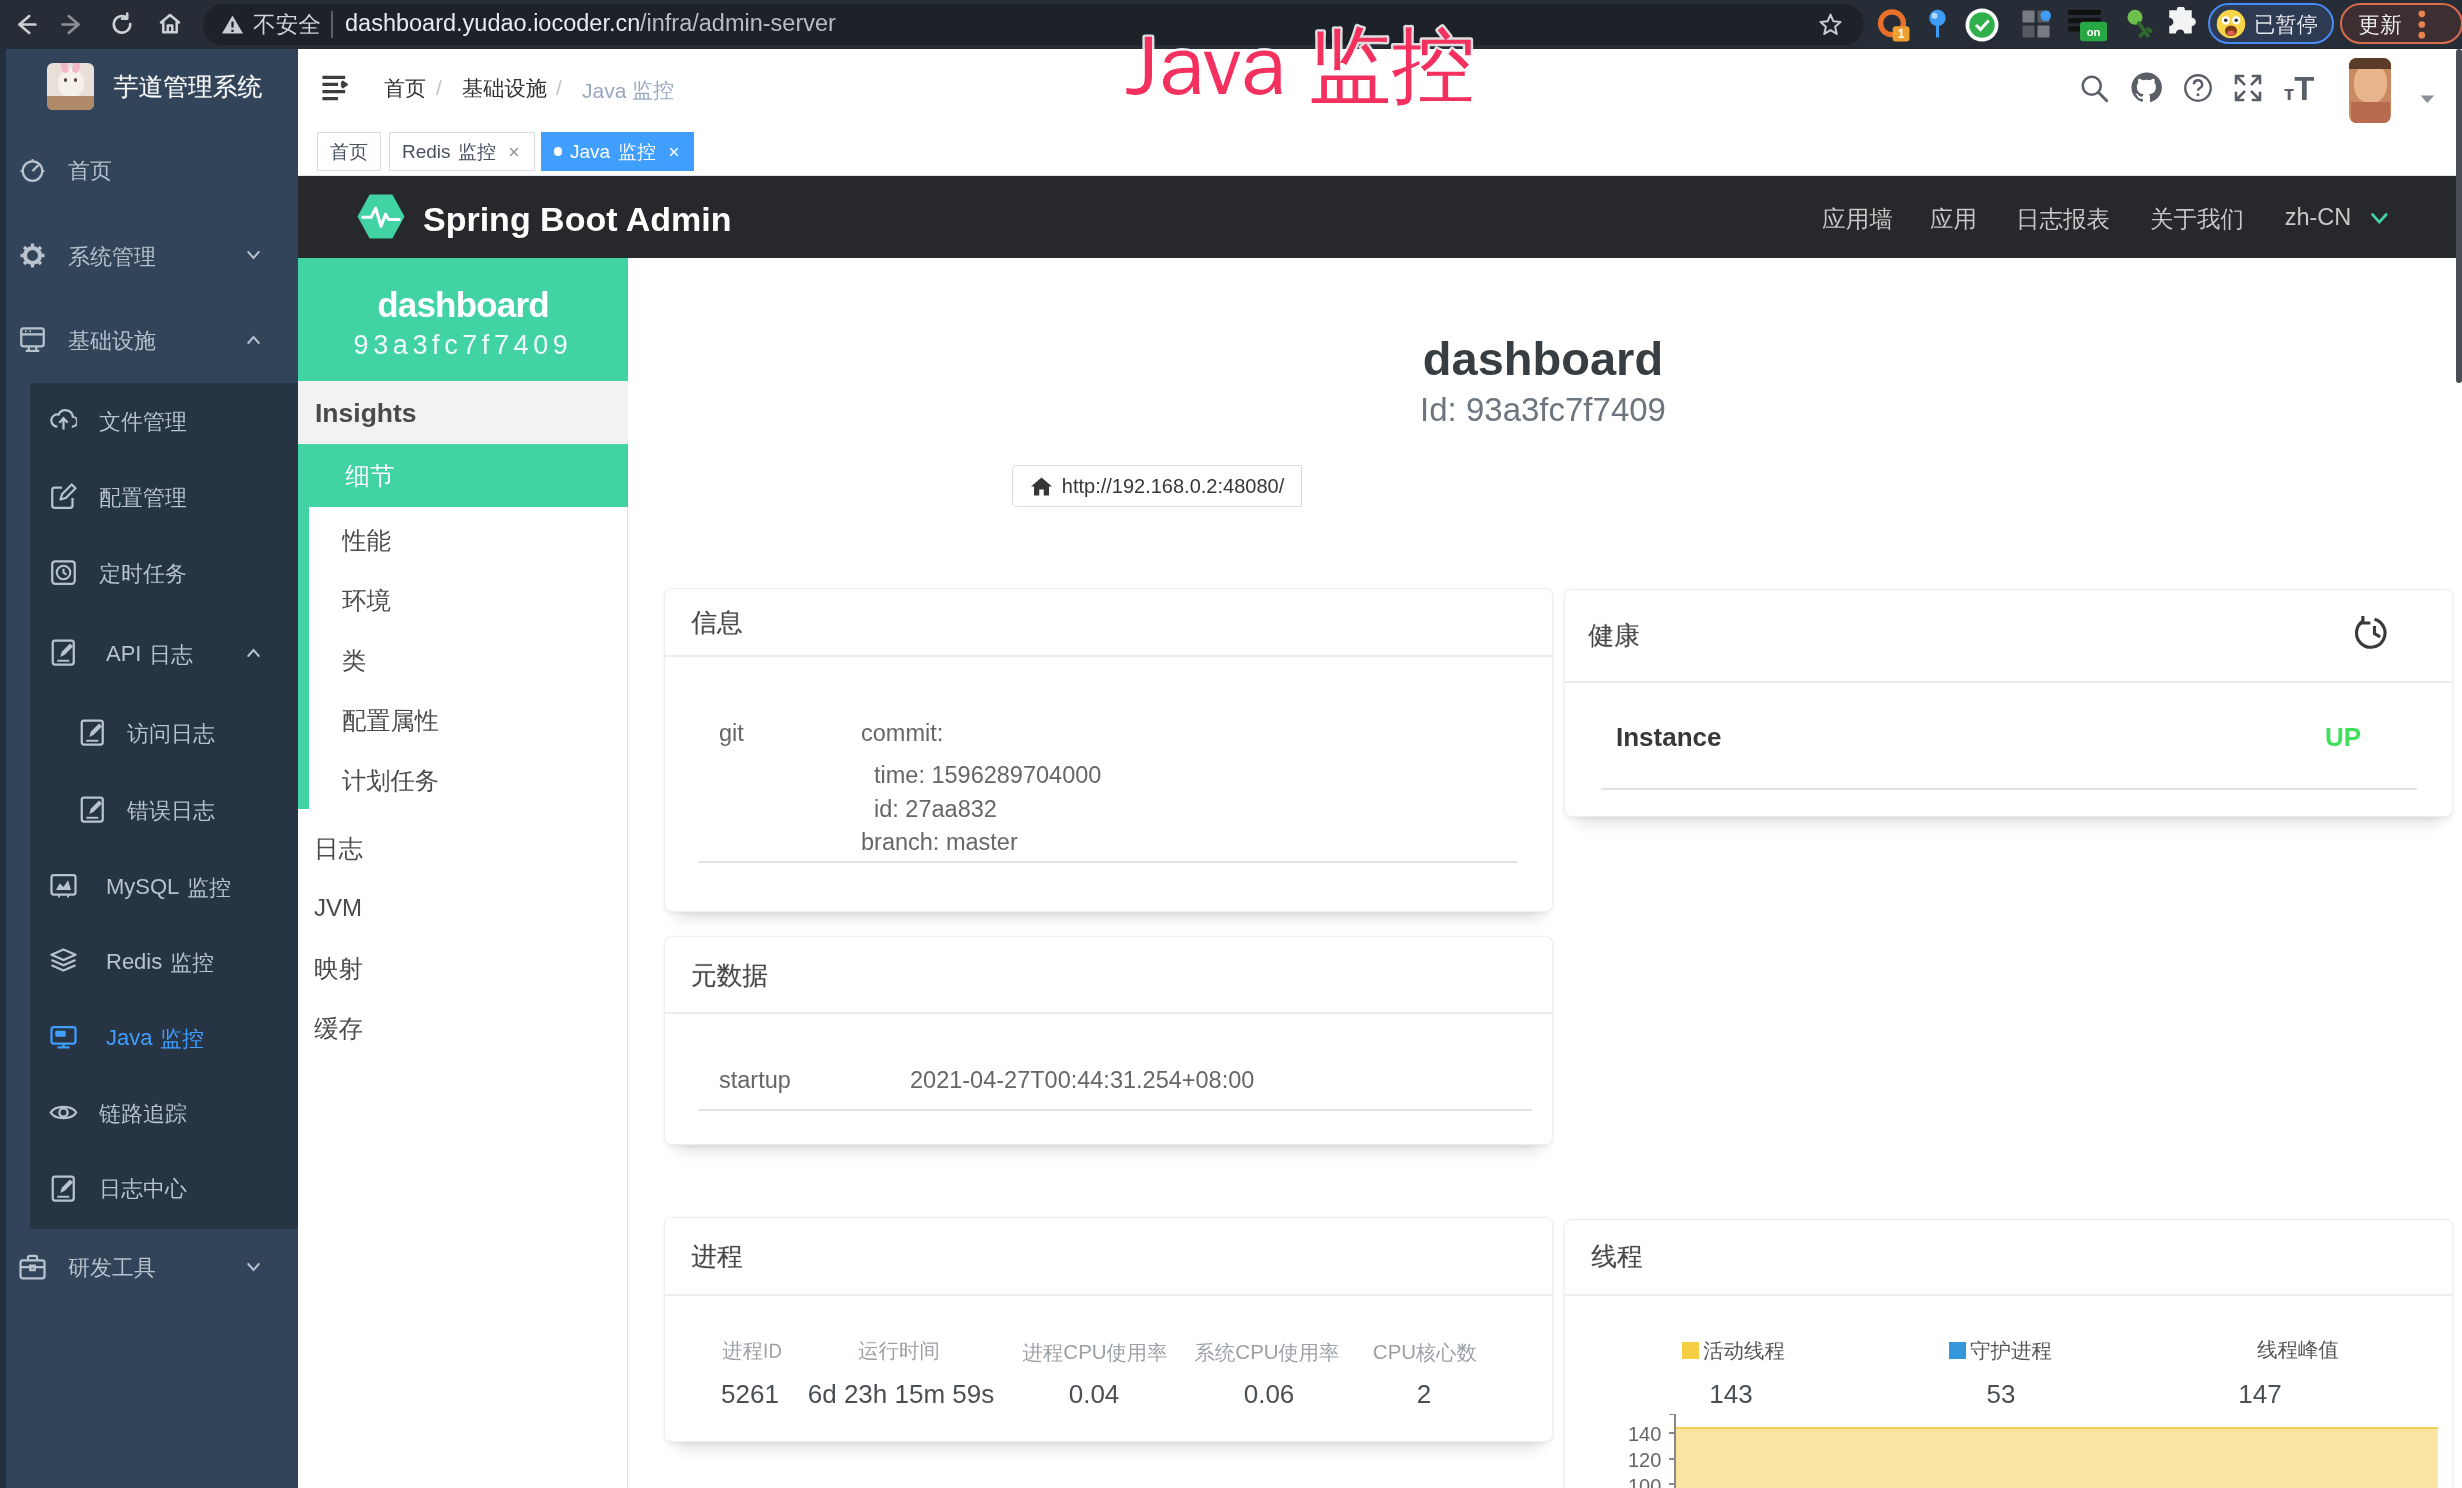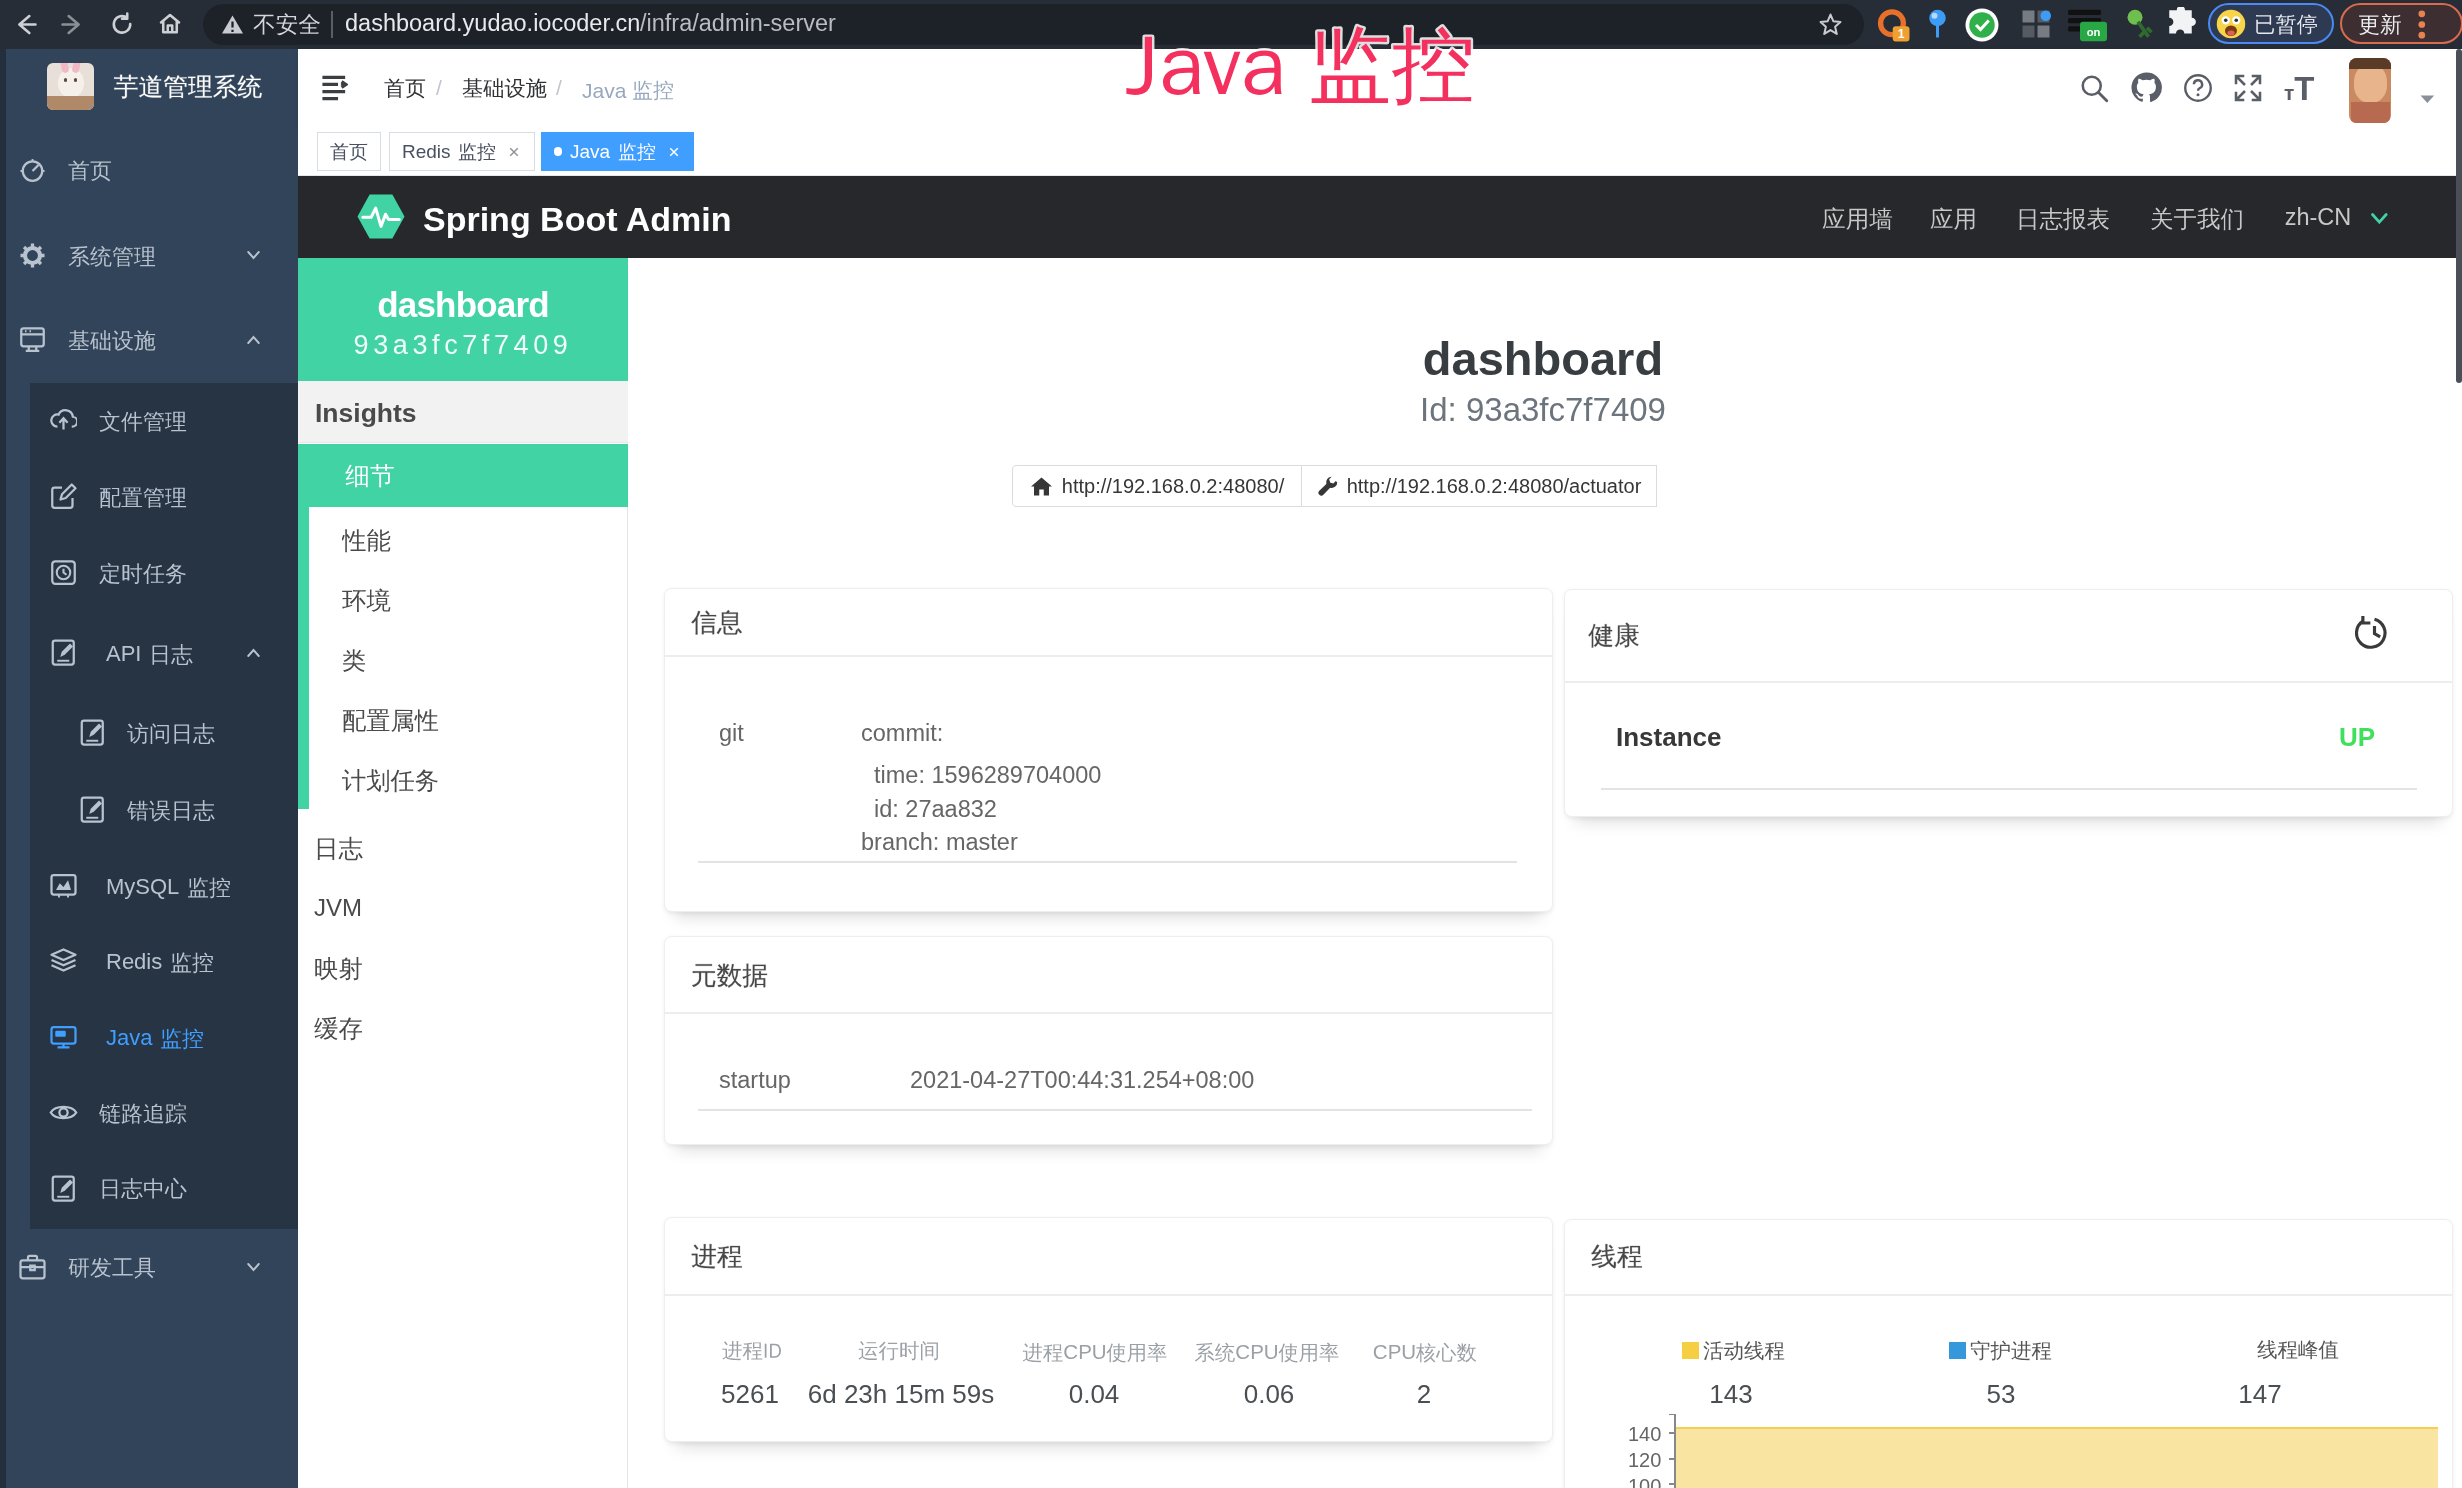--- a/index.html
+++ b/index.html
@@ -603,26 +603,20 @@
         </g>
       </svg>
     </div>
     <div style="position:absolute;left:1543px;transform:translateX(-50%);top:335px;font:700 47px/47px 'Liberation Sans',sans-serif;color:#383d41;letter-spacing:normal;white-space:nowrap;">dashboard</div>
     <div style="position:absolute;left:1543px;transform:translateX(-50%);top:393px;font:400 33px/33px 'Liberation Sans',sans-serif;color:#6c757d;letter-spacing:normal;white-space:nowrap;">Id: 93a3fc7f7409</div>
     <div style="position:absolute;left:1012px;top:465px;width:290px;height:42px;background:#fff;border:1.5px solid #dbdbdb;border-radius:4.6px 0 0 4.6px;display:flex;align-items:center;justify-content:center;gap:9px">
       <svg width="23" height="21" viewBox="0 0 30 28">
         <path d="M15 2 L29 14 H25 V26 H18 V18 H12 V26 H5 V14 H1 Z" fill="#363636"></path>
       </svg>
       <span style="font:20px/20px 'Liberation Sans';color:#363636">http://192.168.0.2:48080/</span>
-    </div>
-    <div style="position:absolute;left:1302px;top:465px;width:355px;height:42px;background:#fff;border:1.5px solid #dbdbdb;border-left:none;display:flex;align-items:center;justify-content:center;gap:9px">
-      <svg width="21" height="21" viewBox="0 0 28 28">
-        <path d="M27 8.5 a7.5 7.5 0 0 1 -9.5 7.2 L8.5 25 a3.8 3.8 0 0 1 -5.4 -5.4 L12.4 10.5 a7.5 7.5 0 0 1 7.2 -9.5 l-3.4 3.4 1.3 4.2 4.2 1.3 3.4 -3.4 Z" fill="#363636"></path>
-      </svg>
-      <span style="font:20px/20px 'Liberation Sans';color:#363636">http://192.168.0.2:48080/actuator</span>
     </div>
     <div class="card" style="left:664px;top:588px;width:889px;height:324px"></div>
     <div style="position:absolute;left:691px;top:607px;">
       <svg class="t" width="52" height="31" viewBox="0 0 68 41">
         <g fill="#484848" stroke="#484848" stroke-width="8" stroke-linejoin="round" transform="matrix(0.033203,0,0,-0.033203,0,32)">
           <use href="#g4fe1" x="0"></use>
           <use href="#g606f" x="1024"></use>
         </g>
       </svg>
     </div>
@@ -642,21 +636,21 @@
         </g>
       </svg>
     </div>
     <svg style="position:absolute;left:2355px;top:614px;" width="39" height="39" viewBox="0 0 52 52" fill="none">
       <path d="M10.5 9.5 A 19 19 0 1 0 26 7" stroke="#3a3a3a" stroke-width="4.2" fill="none"></path>
       <path d="M10.5 2.5 V12 H20.5" stroke="#3a3a3a" stroke-width="4.2" fill="none"></path>
       <path d="M26 16 V26 L33.5 30.5" stroke="#3a3a3a" stroke-width="4.2" fill="none"></path>
     </svg>
     <div style="position:absolute;left:1564px;top:681px;width:889px;height:1.5px;background:#ededed"></div>
     <div style="position:absolute;left:1616px;top:724px;font:700 26px/26px 'Liberation Sans',sans-serif;color:#383838;letter-spacing:normal;white-space:nowrap;">Instance</div>
-    <div style="position:absolute;right:87px;top:724px;font:700 26px/26px 'Liberation Sans',sans-serif;color:#41e05c;letter-spacing:normal;white-space:nowrap;text-align:center;">UP</div>
+    <div style="position:absolute;right:101px;top:724px;font:700 26px/26px 'Liberation Sans',sans-serif;color:#41e05c;letter-spacing:normal;white-space:nowrap;text-align:center;">UP</div>
     <div style="position:absolute;left:1601px;top:788px;width:816px;height:1.5px;background:#e3e3e3"></div>
     <div class="card" style="left:664px;top:936px;width:889px;height:209px"></div>
     <div style="position:absolute;left:691px;top:960px;">
       <svg class="t" width="77" height="31" viewBox="0 0 102 41">
         <g fill="#484848" stroke="#484848" stroke-width="8" stroke-linejoin="round" transform="matrix(0.033203,0,0,-0.033203,0,32)">
           <use href="#g5143" x="0"></use>
           <use href="#g6570" x="1024"></use>
           <use href="#g636e" x="2048"></use>
         </g>
       </svg>

